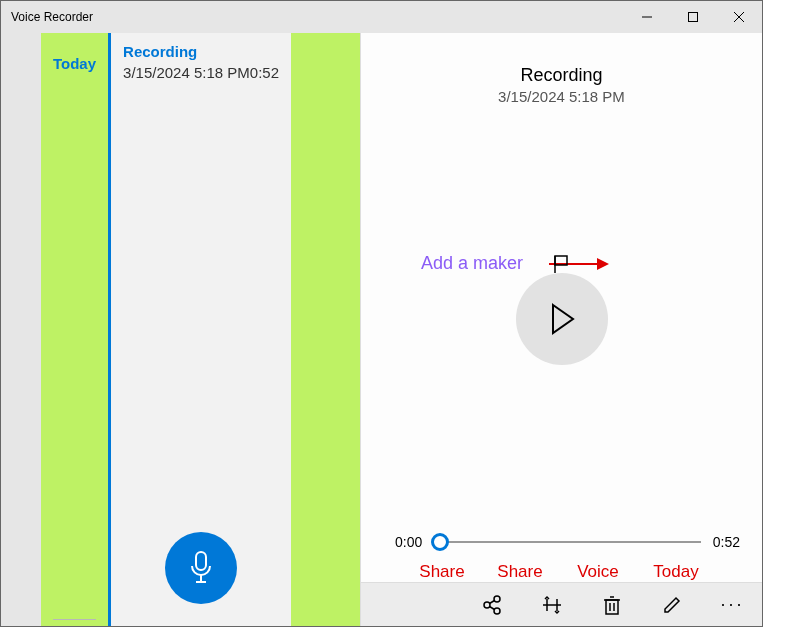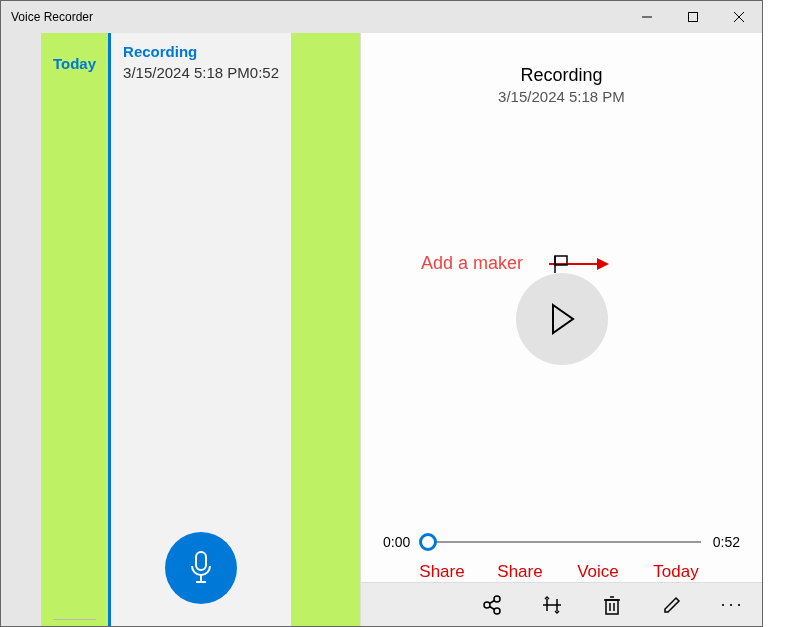--- a/index.html
+++ b/index.html
@@ -77,30 +77,30 @@
     flex: 1; position: relative;
   }
   .play-btn {
     position: absolute; left: 50%; top: 50%; transform: translate(-50%,-50%);
     width: 92px; height: 92px; border-radius: 50%;
     background: #e2e2e2; display:flex; align-items:center; justify-content:center;
   }
   .play-btn svg { fill: none; stroke: #000; stroke-width: 2; }
 
   .annot {
-    position: absolute; color: #ef4444; font-size: 18px;
+    position: absolute; color: #8b5cf6; font-size: 18px;
     display: flex; align-items: center; gap: 26px;
   }
   .marker-icon {
     position: absolute; left: 50%; transform: translateX(-50%);
     top: 160px;
   }
   .scrub-row {
     display: flex; align-items: center; gap: 12px;
-    padding: 0 22px 0 22px; margin-bottom: 30px;
+    padding: 0 22px 0 22px; margin-bottom: 30px; margin-left: 12px;
   }
   .time { font-size: 14px; color: #000; }
   .track {
     flex: 1; height: 20px; position: relative;
   }
   .track-line {
     position: absolute; left: 0; right: 0; top: 50%; transform: translateY(-50%);
     height: 2px; background: #999;
   }
   .thumb {

